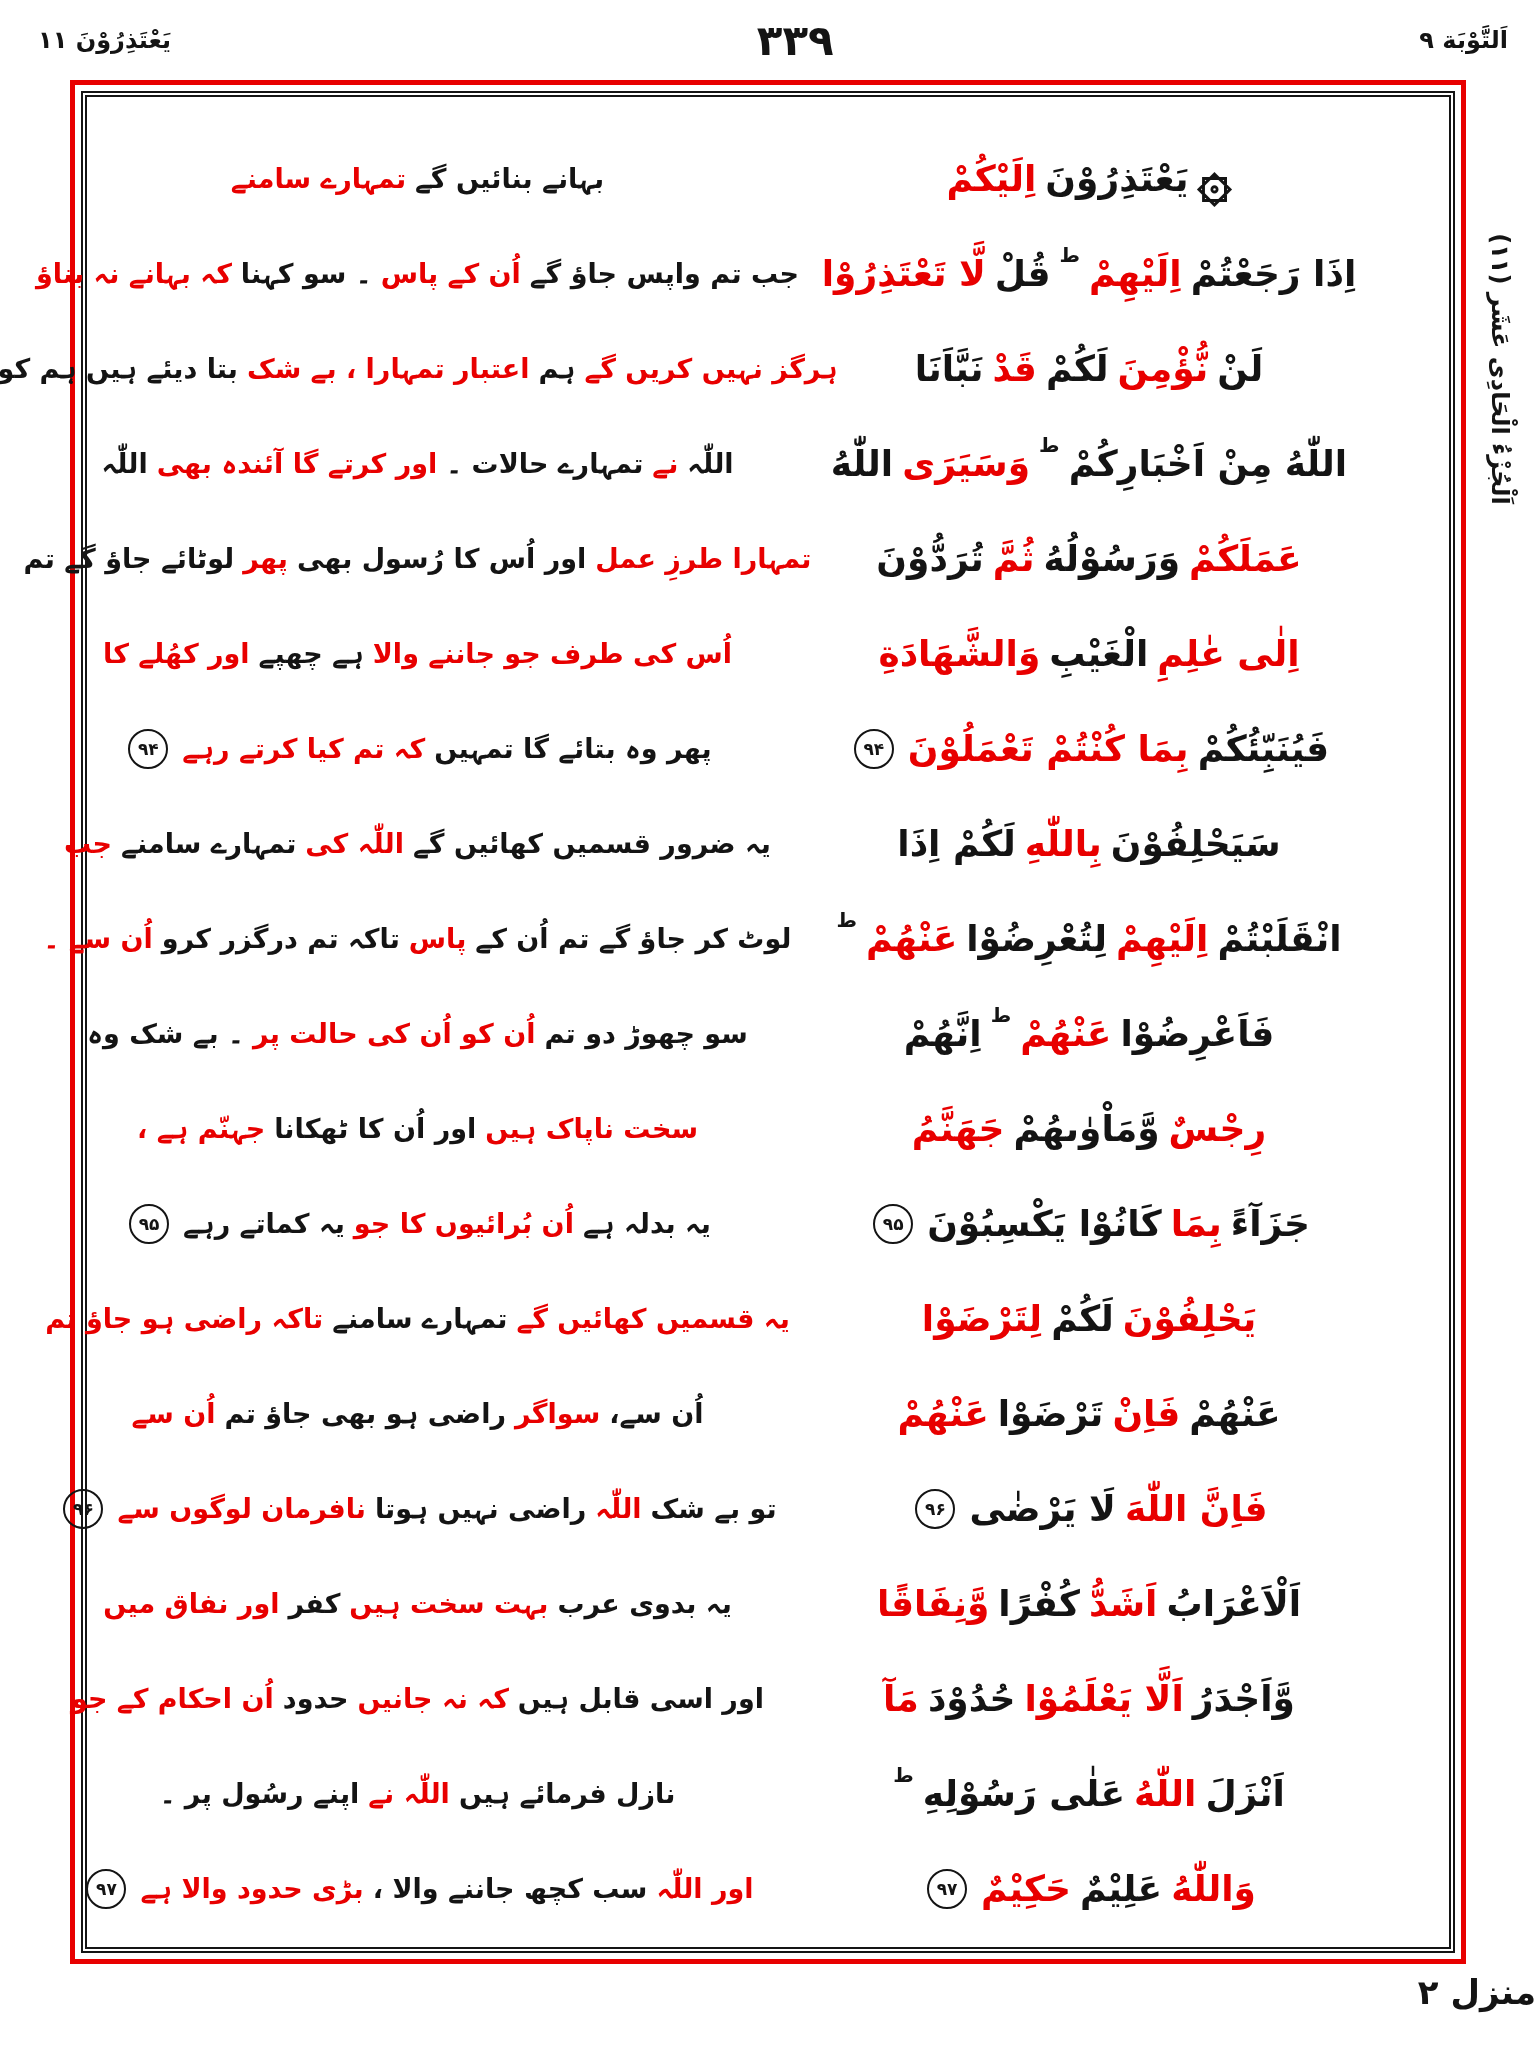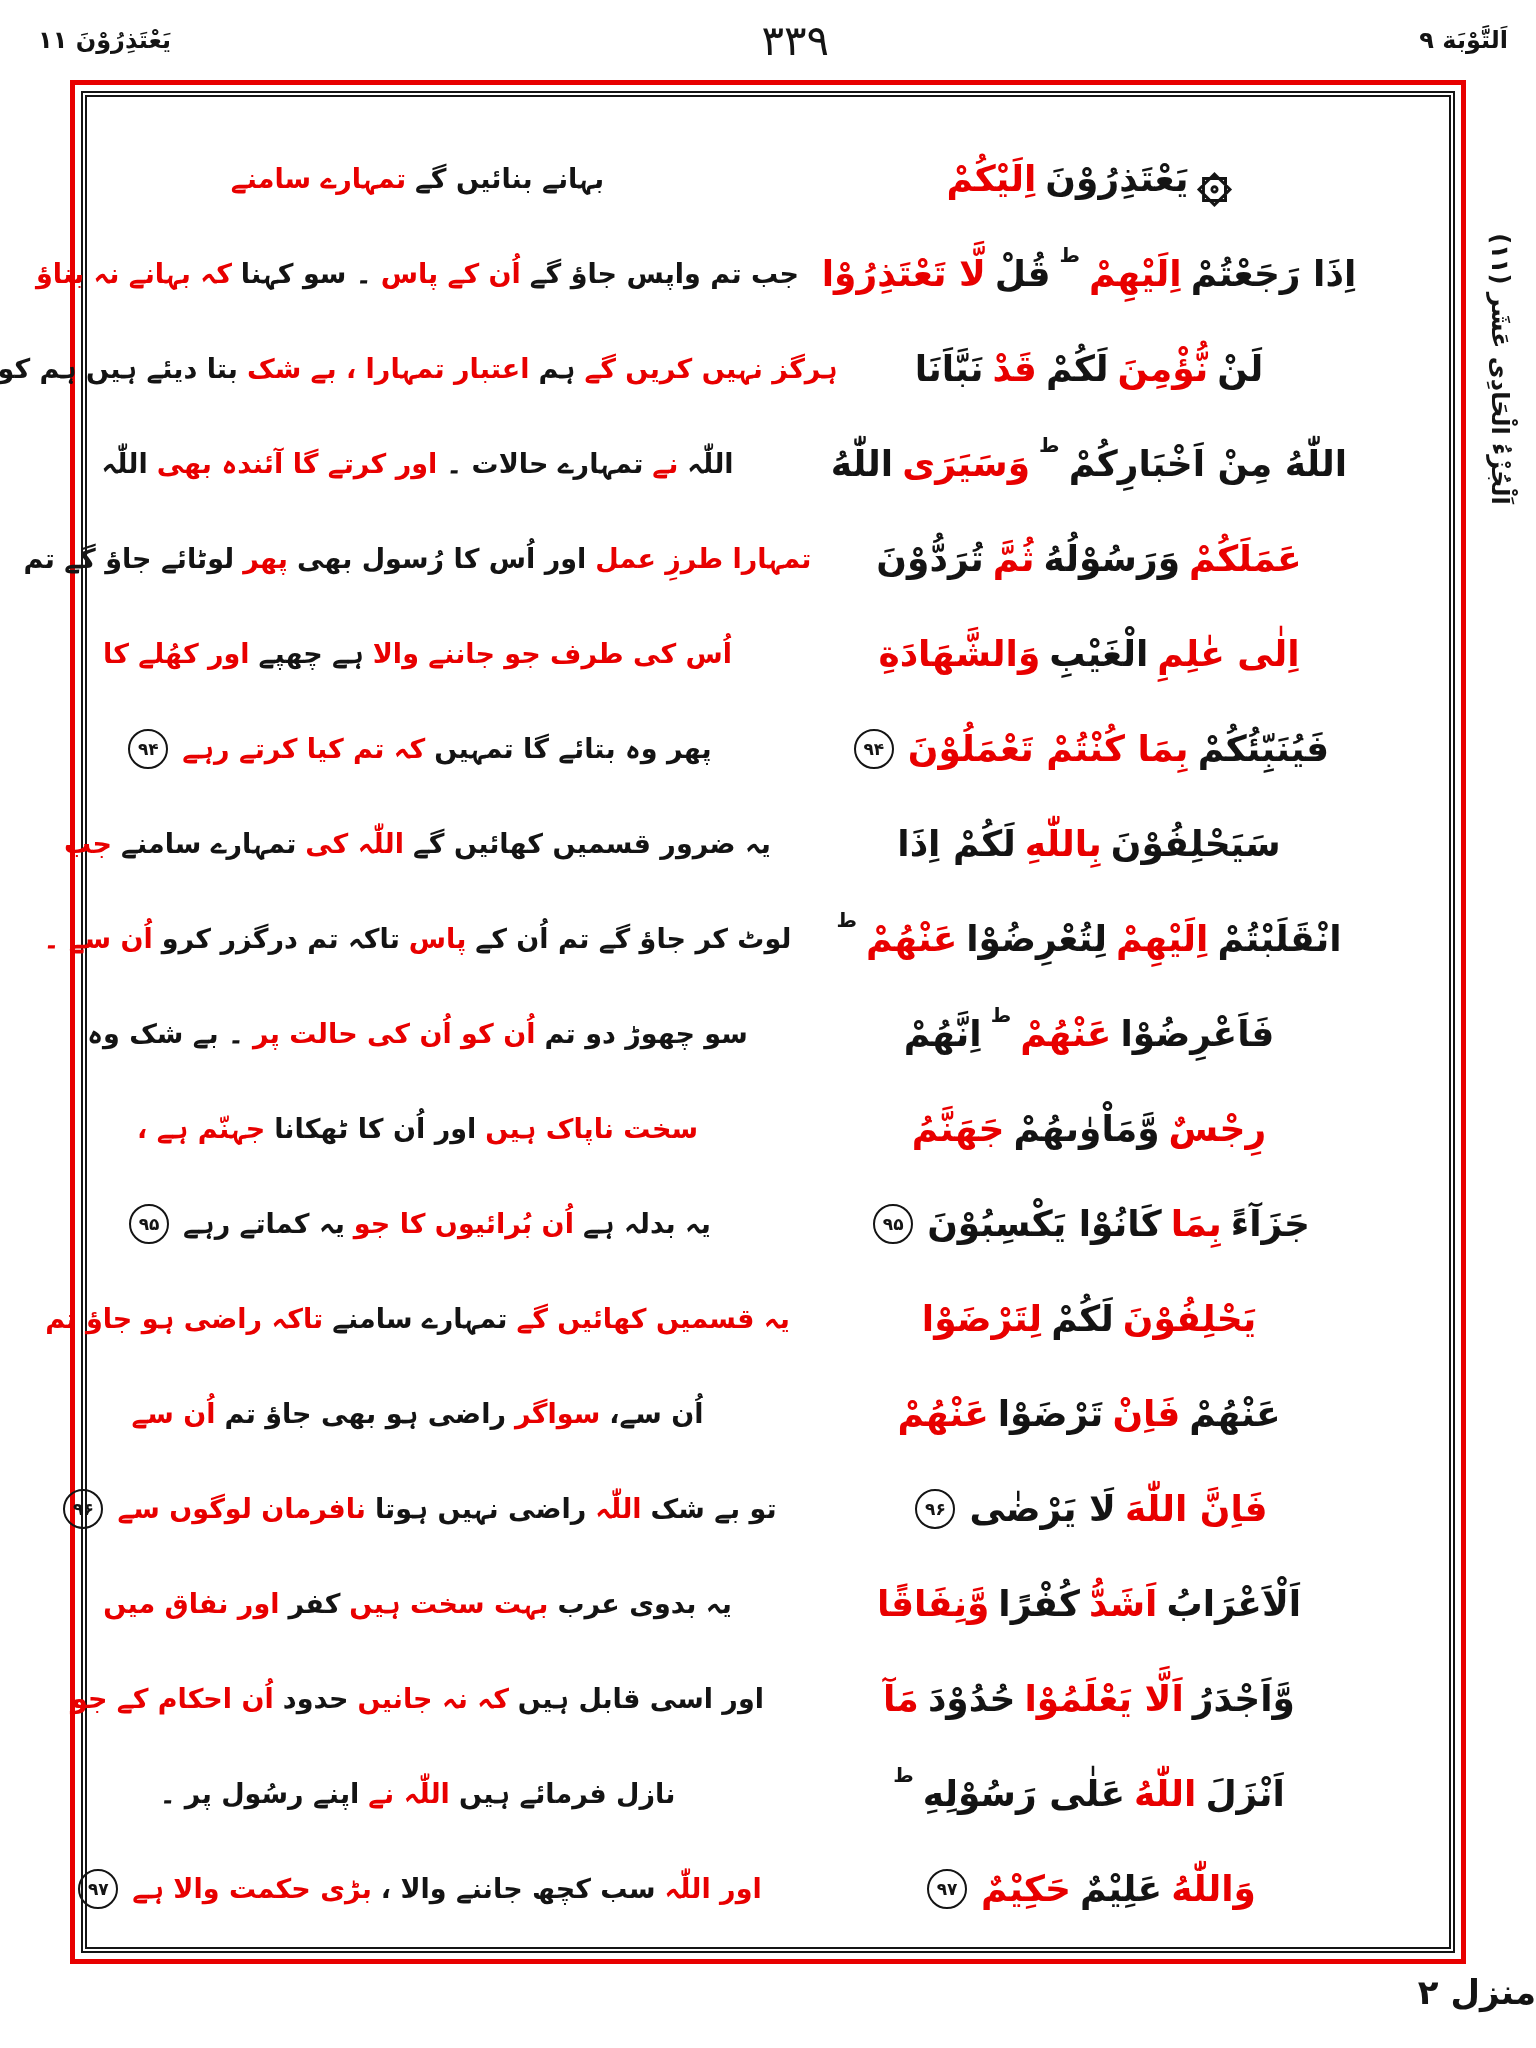--- a/index.html
+++ b/index.html
@@ -11,21 +11,21 @@
     --red:#e80000;
     --ink:#141414;
   }
   
   .header{
     position:absolute;top:8px;left:38px;right:28px;height:64px;
     display:flex;align-items:center;justify-content:space-between;
     direction:rtl;
   }
   .hdr-side{font-size:24px;font-weight:bold;color:var(--ink);}
-  .hdr-center{font-size:42px;font-weight:normal;color:var(--ink);letter-spacing:2px;}
+  .hdr-center{font-size:42px;font-weight:bold;color:var(--ink);letter-spacing:2px;}
   
   .frame{
     position:absolute;left:70px;top:80px;width:1396px;height:1884px;
     box-sizing:border-box;border:5px solid var(--red);background:#fff;
   }
   .frame-inner{
     position:absolute;top:6px;left:6px;right:6px;bottom:6px;
     border:6px double var(--ink);
   }
   
@@ -170,21 +170,21 @@
           <span class="seg red">اُن احکام کے جو</span>
         </div>
         <div class="line">
           <span class="seg ink">نازل فرمائے ہیں</span>
           <span class="seg red">اللّٰہ نے</span>
           <span class="seg ink">اپنے رسُول پر ۔</span>
         </div>
         <div class="line">
           <span class="seg red">اور اللّٰہ</span>
           <span class="seg ink">سب کچھ جاننے والا ،</span>
-          <span class="seg red">بڑی حکمت والا ہے</span>
+          <span class="seg red">بڑی حدود والا ہے</span>
           <span class="verse">۹۷</span>
         </div>
       </div>
     <div class="col col-arabic" id="arabic-col">
         <div class="line">
           <span class="orn">۞</span>
           <span class="seg ink">يَعْتَذِرُوْنَ</span>
           <span class="seg red">اِلَيْكُمْ</span>
         </div>
         <div class="line">

